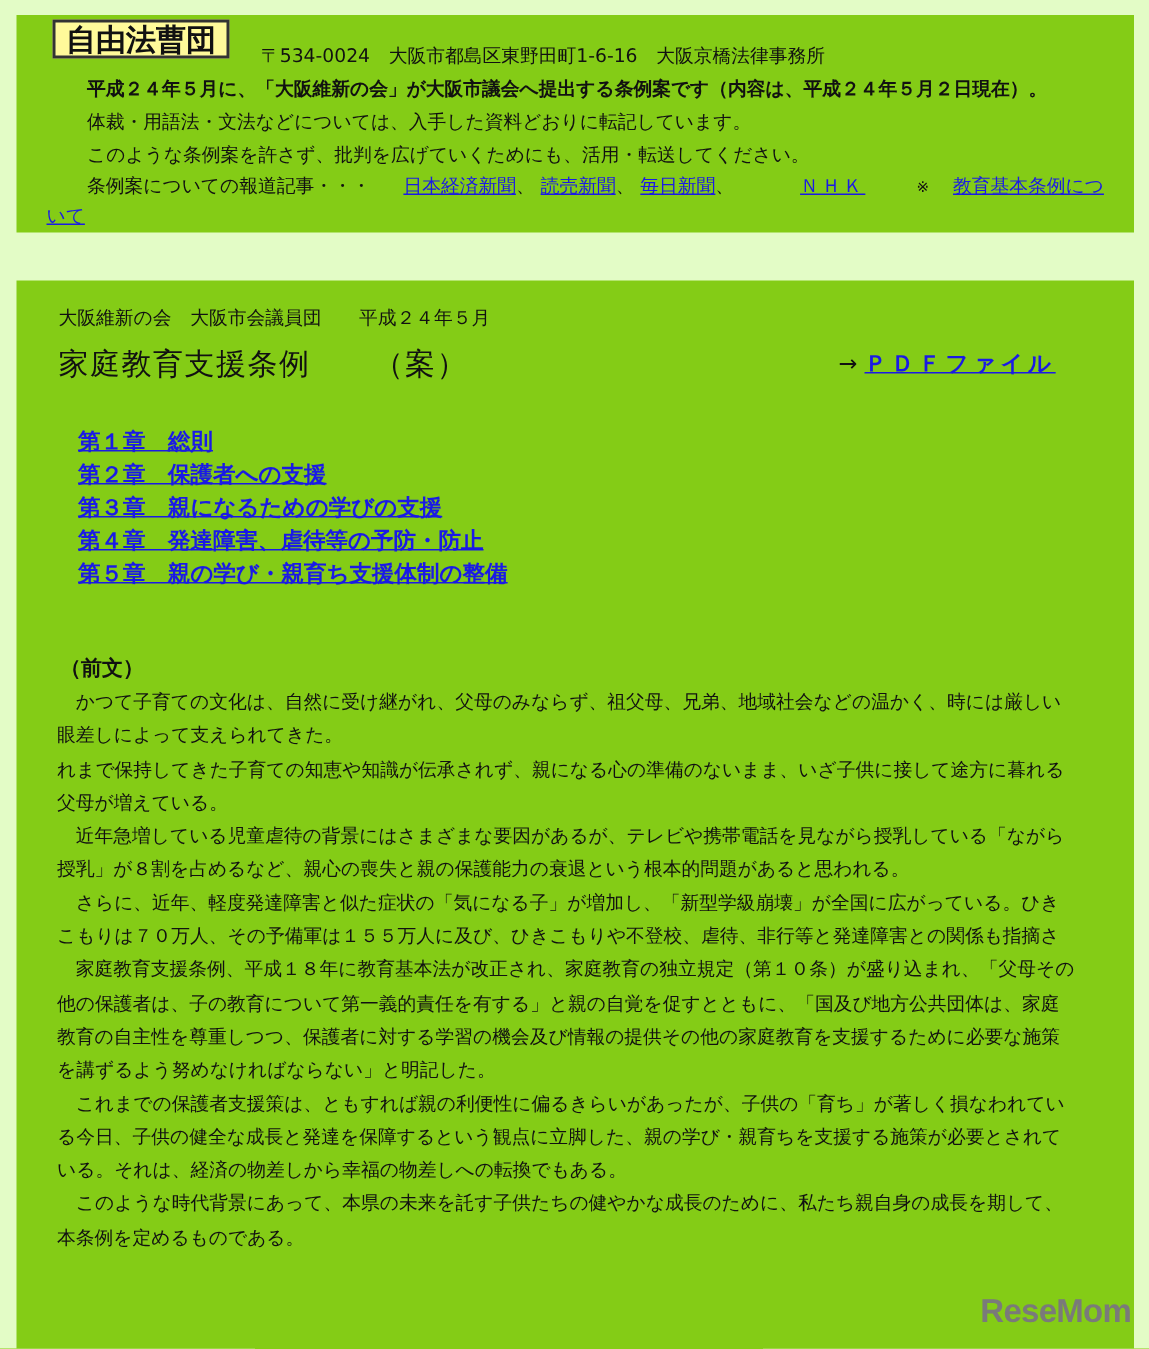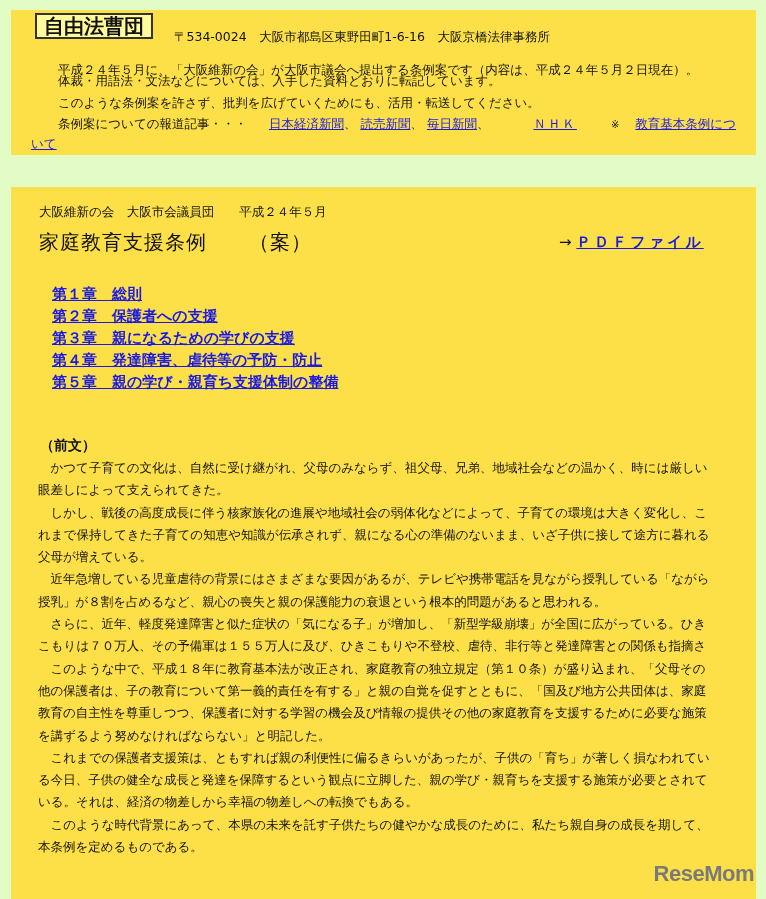--- a/index.html
+++ b/index.html
@@ -4,21 +4,21 @@
 <style>
   html, body { margin: 0; padding: 0; }
   body {
     width: 766px; height: 899px; overflow: hidden;
     background: #e3fcc6;
     font-family: "DejaVu Sans", "Liberation Sans", sans-serif;
     color: #111;
     position: relative;
   }
   a { color: #1a1ae6; text-decoration: underline; }
-  .panel { position: absolute; background: #fde047; left: 11px; width: 745px; }
+  .panel { position: absolute; background: #84cc16; left: 11px; width: 745px; }
   #top-panel { top: 10px; height: 145px; }
   #main-panel { top: 187px; height: 720px; }
 
   
   .logo {
     position: absolute; left: 24px; top: 3px; width: 118px; height: 26px;
     background: #fffa9a; border: 2px solid #333; box-sizing: border-box;
     display: flex; align-items: center; justify-content: center;
     font-size: 20px; font-weight: bold; color: #111; letter-spacing: 0px;
   }
@@ -43,21 +43,21 @@
 </style>
 </head>
 <body>
 
 <div class="panel" id="top-panel">
   <div class="logo">
     <span>自由法曹団</span>
   </div>
   <div class="hdr-line" style="left:163px; top:19px;">〒534-0024　大阪市都島区東野田町1-6-16　大阪京橋法律事務所</div>
 
-  <div class="intro" style="top:52px;">平成２４年５月に、「大阪維新の会」が大阪市議会へ提出する条例案です（内容は、平成２４年５月２日現在）。</div>
+  <div class="intro" style="top:41px;font-weight:bold;">平成２４年５月に、「大阪維新の会」が大阪市議会へ提出する条例案です（内容は、平成２４年５月２日現在）。</div>
   <div class="intro" style="top:63px;">体裁・用語法・文法などについては、入手した資料どおりに転記しています。</div>
   <div class="intro" style="top:85px;">このような条例案を許さず、批判を広げていくためにも、活用・転送してください。</div>
 
   <div class="intro" style="top:106px;">
     <span>条例案についての報道記事・・・</span>
     <span style="display:inline-block;width:14px;"></span>
     <a href="#">日本経済新聞</a><span>、</span>
     <a href="#">読売新聞</a><span>、</span>
     <a href="#">毎日新聞</a><span>、</span>
     <a href="#" style="letter-spacing:2px;margin-left:40px;">ＮＨＫ</a>
@@ -86,28 +86,27 @@
     <a href="#">第３章　親になるための学びの支援</a>
     <a href="#">第４章　発達障害、虐待等の予防・防止</a>
     <a href="#">第５章　親の学び・親育ち支援体制の整備</a>
   </div>
 
   <div class="preface-title">（前文）</div>
 
   <div class="body-text">
     <span class="ln">　かつて子育ての文化は、自然に受け継がれ、父母のみならず、祖父母、兄弟、地域社会などの温かく、時には厳しい</span>
     <span class="ln">眼差しによって支えられてきた。</span>
-    <span class="ln">　しかし、戦後の高度成長に伴う核家族化の進展や地域社会の弱体化などによって、子育ての環境は大きく変化し、こ</span>
     <span class="ln">れまで保持してきた子育ての知恵や知識が伝承されず、親になる心の準備のないまま、いざ子供に接して途方に暮れる</span>
     <span class="ln">父母が増えている。</span>
     <span class="ln">　近年急増している児童虐待の背景にはさまざまな要因があるが、テレビや携帯電話を見ながら授乳している「ながら</span>
     <span class="ln">授乳」が８割を占めるなど、親心の喪失と親の保護能力の衰退という根本的問題があると思われる。</span>
     <span class="ln">　さらに、近年、軽度発達障害と似た症状の「気になる子」が増加し、「新型学級崩壊」が全国に広がっている。ひき</span>
     <span class="ln">こもりは７０万人、その予備軍は１５５万人に及び、ひきこもりや不登校、虐待、非行等と発達障害との関係も指摘さ</span>
-    <span class="ln">　このような中で、平成１８年に教育基本法が改正され、家庭教育の独立規定（第１０条）が盛り込まれ、「父母その</span>
+    <span class="ln">　家庭教育支援条例、平成１８年に教育基本法が改正され、家庭教育の独立規定（第１０条）が盛り込まれ、「父母その</span>
     <span class="ln">他の保護者は、子の教育について第一義的責任を有する」と親の自覚を促すとともに、「国及び地方公共団体は、家庭</span>
     <span class="ln">教育の自主性を尊重しつつ、保護者に対する学習の機会及び情報の提供その他の家庭教育を支援するために必要な施策</span>
     <span class="ln">を講ずるよう努めなければならない」と明記した。</span>
     <span class="ln">　これまでの保護者支援策は、ともすれば親の利便性に偏るきらいがあったが、子供の「育ち」が著しく損なわれてい</span>
     <span class="ln">る今日、子供の健全な成長と発達を保障するという観点に立脚した、親の学び・親育ちを支援する施策が必要とされて</span>
     <span class="ln">いる。それは、経済の物差しから幸福の物差しへの転換でもある。</span>
     <span class="ln">　このような時代背景にあって、本県の未来を託す子供たちの健やかな成長のために、私たち親自身の成長を期して、</span>
     <span class="ln">本条例を定めるものである。</span>
   </div>
 </div>

